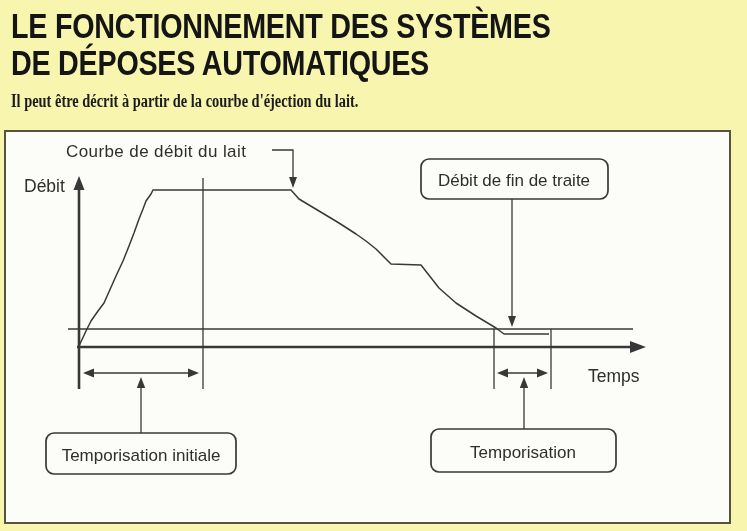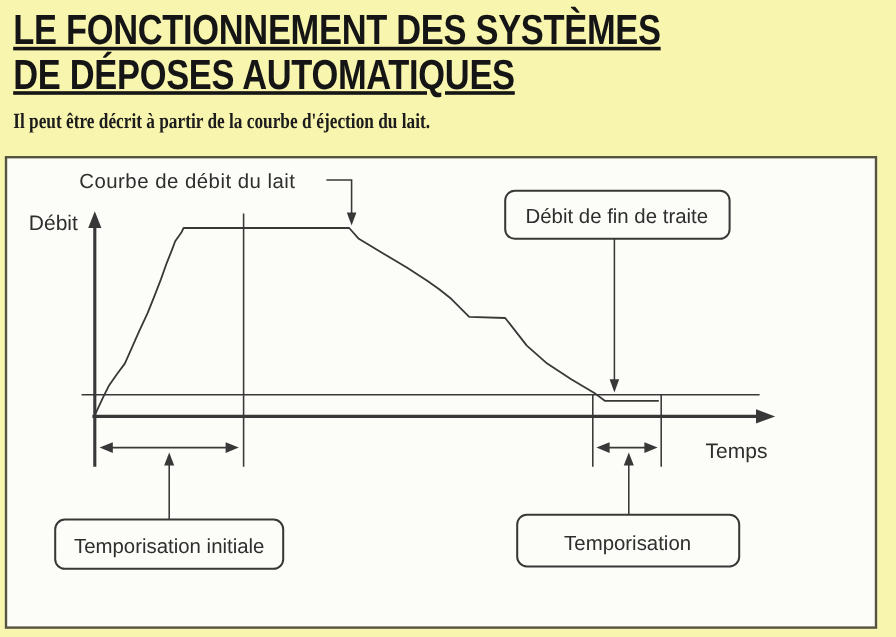--- a/index.html
+++ b/index.html
@@ -13,21 +13,20 @@
   body{
     width:747px;height:531px;position:relative;overflow:hidden;
     background:var(--page-background);
     font-family:"Liberation Sans",sans-serif;
   }
   .title-block{
     position:absolute;left:11px;top:7px;
     color:var(--title-color);
     font-weight:700;font-size:35px;line-height:37px;letter-spacing:-0.3px;
     white-space:nowrap;
-    text-decoration:underline;
   }
   .title-line{display:block;transform:scaleX(0.82);transform-origin:left center;}
   .subtitle{
     position:absolute;left:11px;top:91px;
     font-family:"Liberation Serif","DejaVu Serif",serif;
     font-size:18px;font-weight:600;color:#1c1c1c;white-space:nowrap;
     transform:scaleX(0.80);transform-origin:left center;
   }
   .panel{
     position:absolute;left:4px;top:130px;width:727px;height:394px;

